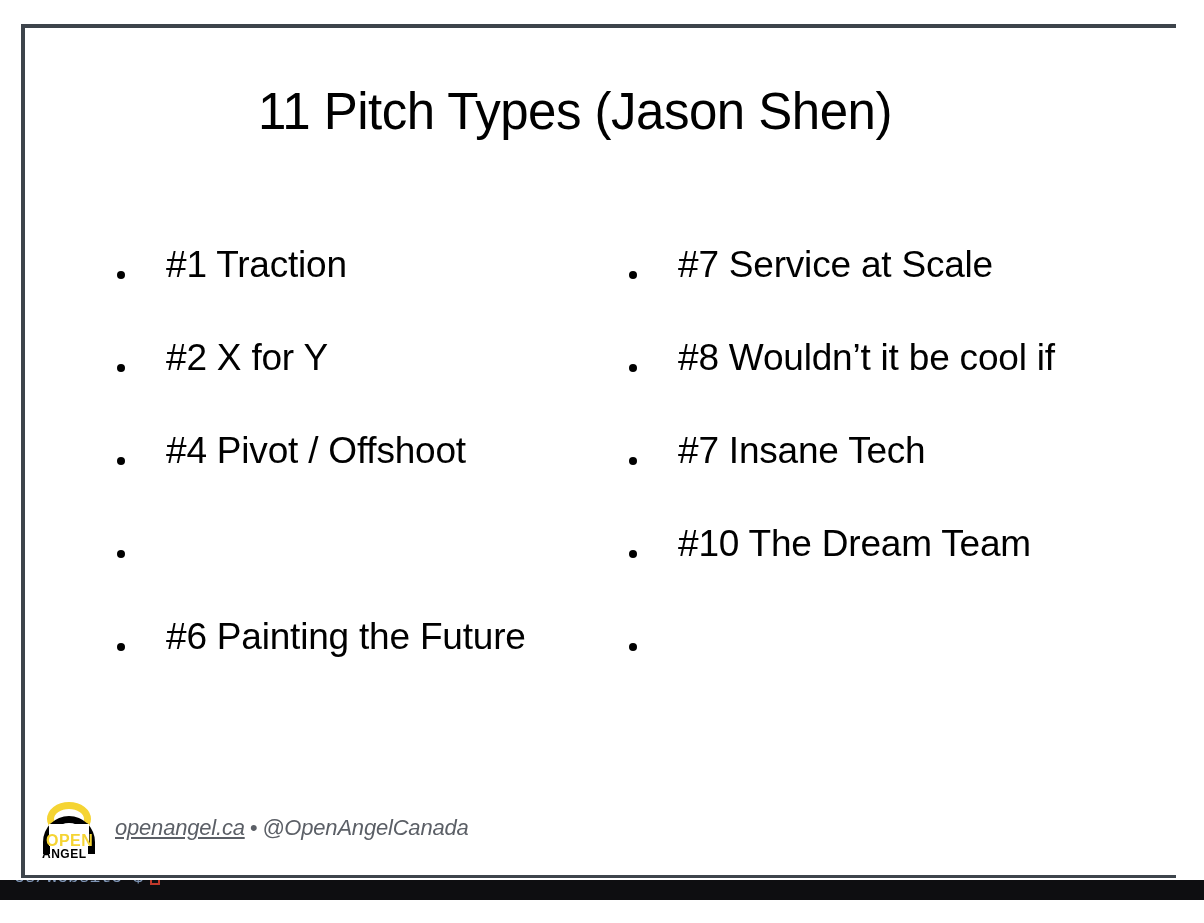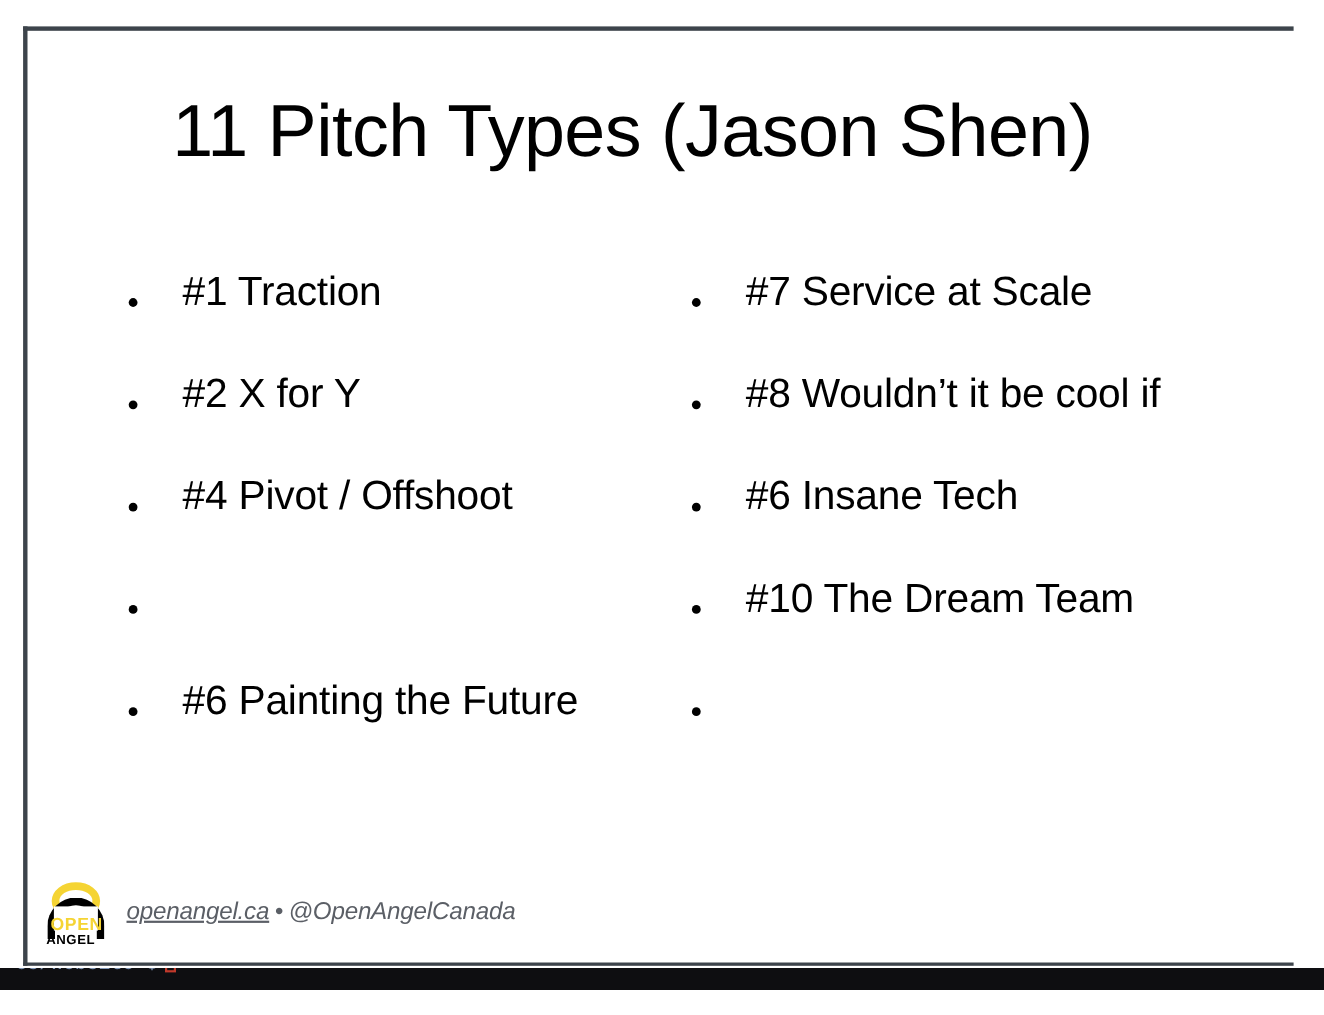--- a/index.html
+++ b/index.html
@@ -30,21 +30,21 @@
     box-sizing: border-box;
   }
 
   
   #title {
     position: absolute;
     left: 0;
     top: 58px;
     width: 1100px;
     text-align: center;
-    font-size: 67px;
+    font-size: 51px;
     font-weight: 400;
     line-height: 1;
     color: #000000;
     letter-spacing: -0.5px;
     white-space: nowrap;
   }
 
   
   .column {
     position: absolute;
@@ -240,21 +240,21 @@
       <span class="bullet-text">#7 Service at Scale</span>
     </div>
 
     <div class="bullet-row">
       <span class="bullet-dot"></span>
       <span class="bullet-text">#8 Wouldn’t it be cool if</span>
     </div>
 
     <div class="bullet-row">
       <span class="bullet-dot"></span>
-      <span class="bullet-text">#6 Insane Tech</span>
+      <span class="bullet-text">#7 Insane Tech</span>
     </div>
 
     <div class="bullet-row">
       <span class="bullet-dot"></span>
       <span class="bullet-text">#10 The Dream Team</span>
     </div>
 
     <div class="bullet-row">
       <span class="bullet-dot"></span>
     </div>

